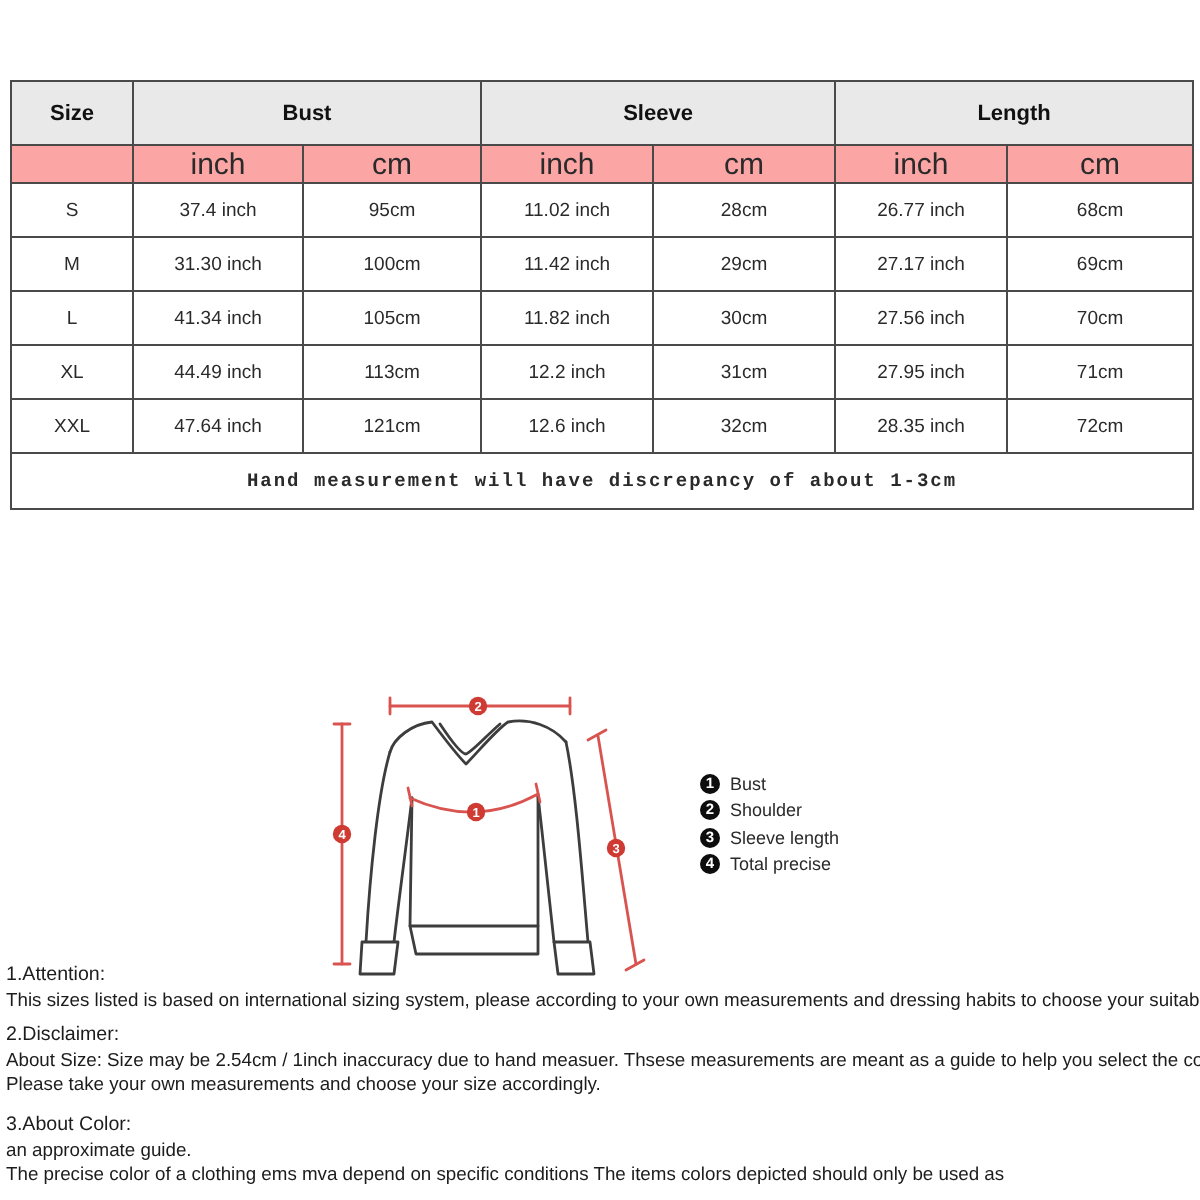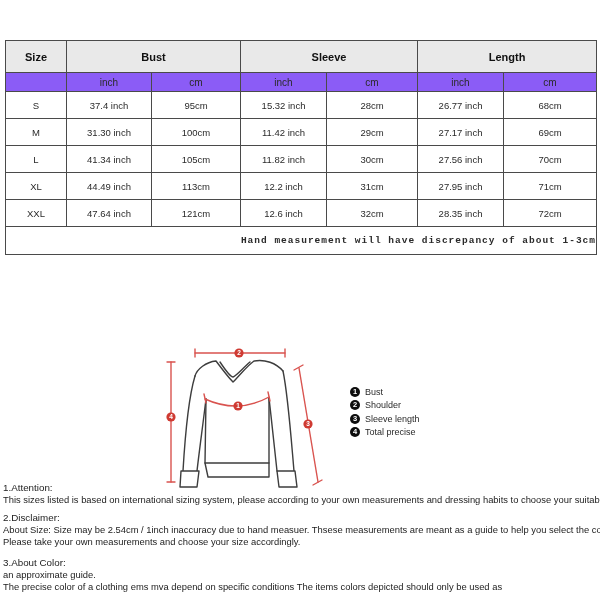--- a/index.html
+++ b/index.html
@@ -6,24 +6,24 @@
   html, body { width: 600px; height: 600px; background: #ffffff; overflow: hidden;
     font-family: "Liberation Sans", sans-serif; color: #222; }
   #stage { position: relative; width: 520px; height: 600px; background: #fff; }
 
   
   table.size-chart { position: absolute; left: 5px; top: 40px; width: 591px;
     border-collapse: collapse; table-layout: fixed; }
   table.size-chart td { border: 1px solid #4a4a4a; text-align: center;
     vertical-align: middle; font-size: 9.5px; color: #2a2a2a; background: #fff; }
   tr.hdr1 td { height: 32px; background: #e9e9e9; font-weight: bold; font-size: 11px; color:#111; }
-  tr.hdr2 td { height: 19px; background: #8b5cf6; font-size: 10px; }
+  tr.hdr2 td { height: 19px; background: #fca5a5; font-size: 15px; }
   tr.datarow td { height: 27px; }
   tr.noterow1 td { height: 17px; }
-  tr.noterow2 td { height: 28px; text-align: right; }
+  tr.noterow2 td { height: 28px; }
   .mono-note { font-family: "Liberation Mono", monospace; font-weight: bold;
     font-size: 9px; letter-spacing: 1px; color: #111; }
 
   
   svg.diagram { position: absolute; left: 0; top: 0; width: 600px; height: 600px; }
   .legend { position: absolute; left: 350px; top: 385px; }
   .legend-item { display: flex; align-items: center; height: 13.5px; }
   .legend-bullet { display: inline-block; width: 10px; height: 10px; border-radius: 50%;
     background: #0d0d0d; color: #fff; font-size: 7.5px; line-height: 10px;
     text-align: center; margin-right: 5px; font-weight: bold; }
@@ -65,21 +65,21 @@
         <td>cm</td>
         <td>inch</td>
         <td>cm</td>
         <td>inch</td>
         <td>cm</td>
       </tr>
       <tr class="datarow">
         <td>S</td>
         <td>37.4 inch</td>
         <td>95cm</td>
-        <td>15.32 inch</td>
+        <td>11.02 inch</td>
         <td>28cm</td>
         <td>26.77 inch</td>
         <td>68cm</td>
       </tr>
       <tr class="datarow">
         <td>M</td>
         <td>31.30 inch</td>
         <td>100cm</td>
         <td>11.42 inch</td>
         <td>29cm</td>

